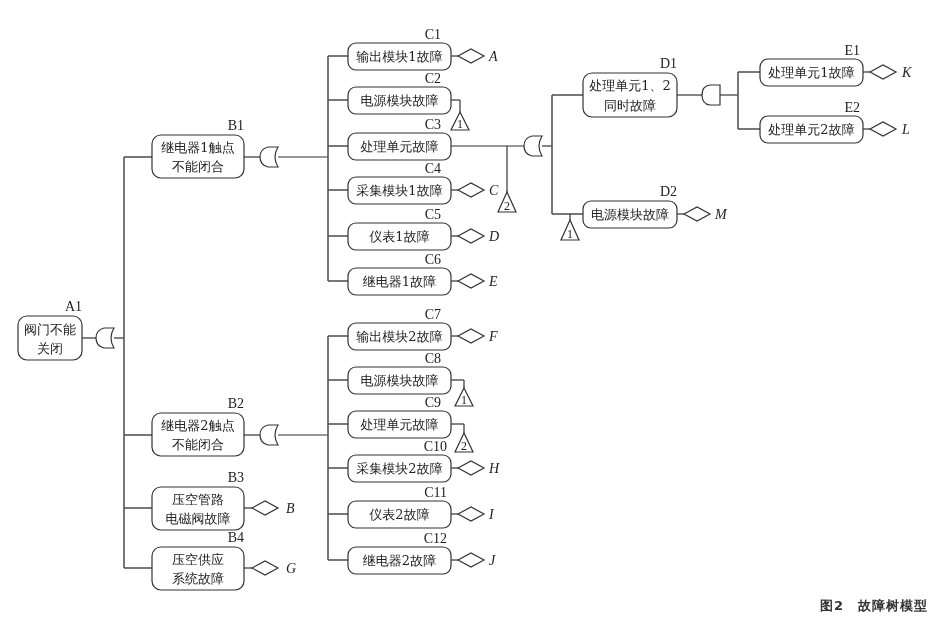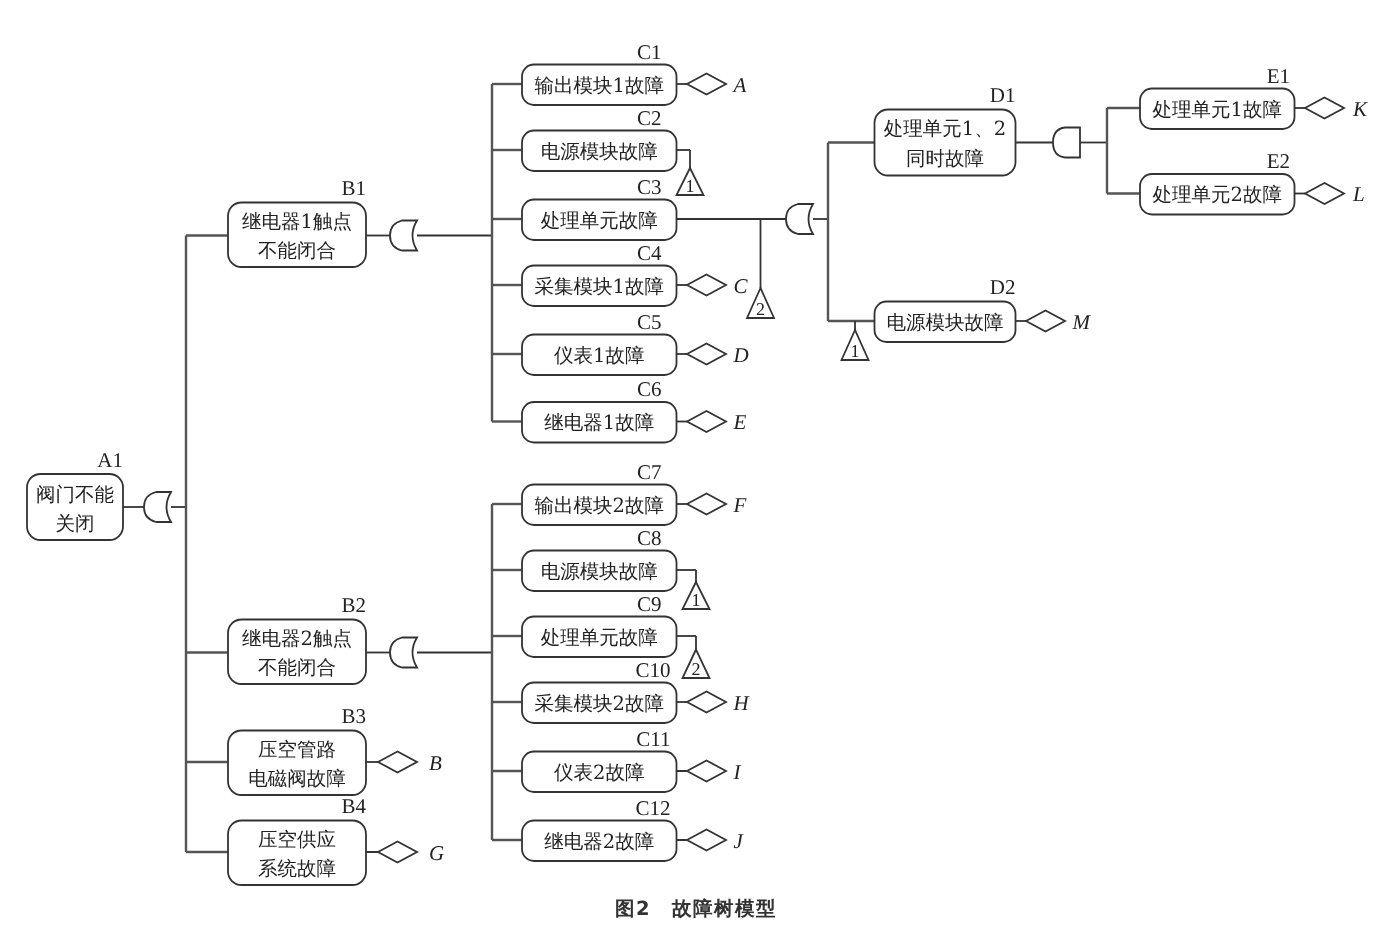--- a/index.html
+++ b/index.html
@@ -7,21 +7,21 @@
            font-family: "DejaVu Serif", "Liberation Serif", serif; }
     #diagram { position: absolute; left: 0; top: 0; }
     .box { fill: #ffffff; stroke: #333333; stroke-width: 1.2; }
     .wire { stroke: #555555; stroke-width: 1.6; fill: none; }
     .thin { stroke: #333333; stroke-width: 1.2; fill: none; }
     .gate { fill: #ffffff; stroke: #333333; stroke-width: 1.2; }
     .lbl { font-family: "DejaVu Serif", "Liberation Serif", serif; font-size: 13px; fill: #222222; }
     .id { font-family: "Liberation Serif", "DejaVu Serif", serif; font-size: 14px; fill: #222222; }
     .evt { font-family: "Liberation Serif", "DejaVu Serif", serif; font-size: 14px; font-style: italic; fill: #222222; }
     .tri-num { font-family: "Liberation Serif", "DejaVu Serif", serif; font-size: 12px; fill: #222222; }
-    #caption { position: absolute; left: 0; width: 928px; top: 597px; text-align: center;
+    #caption { position: absolute; left: 0; width: 928px; top: 597px; text-align: right;
                font-family: "DejaVu Sans", "Liberation Sans", sans-serif; font-size: 13px;
                font-weight: bold; color: #333333; letter-spacing: 1px; }
   </style>
 </head>
 <body>
 
 <svg id="diagram" width="928" height="623" viewBox="0 0 928 623" xmlns="http://www.w3.org/2000/svg">
 
   <g>
 

